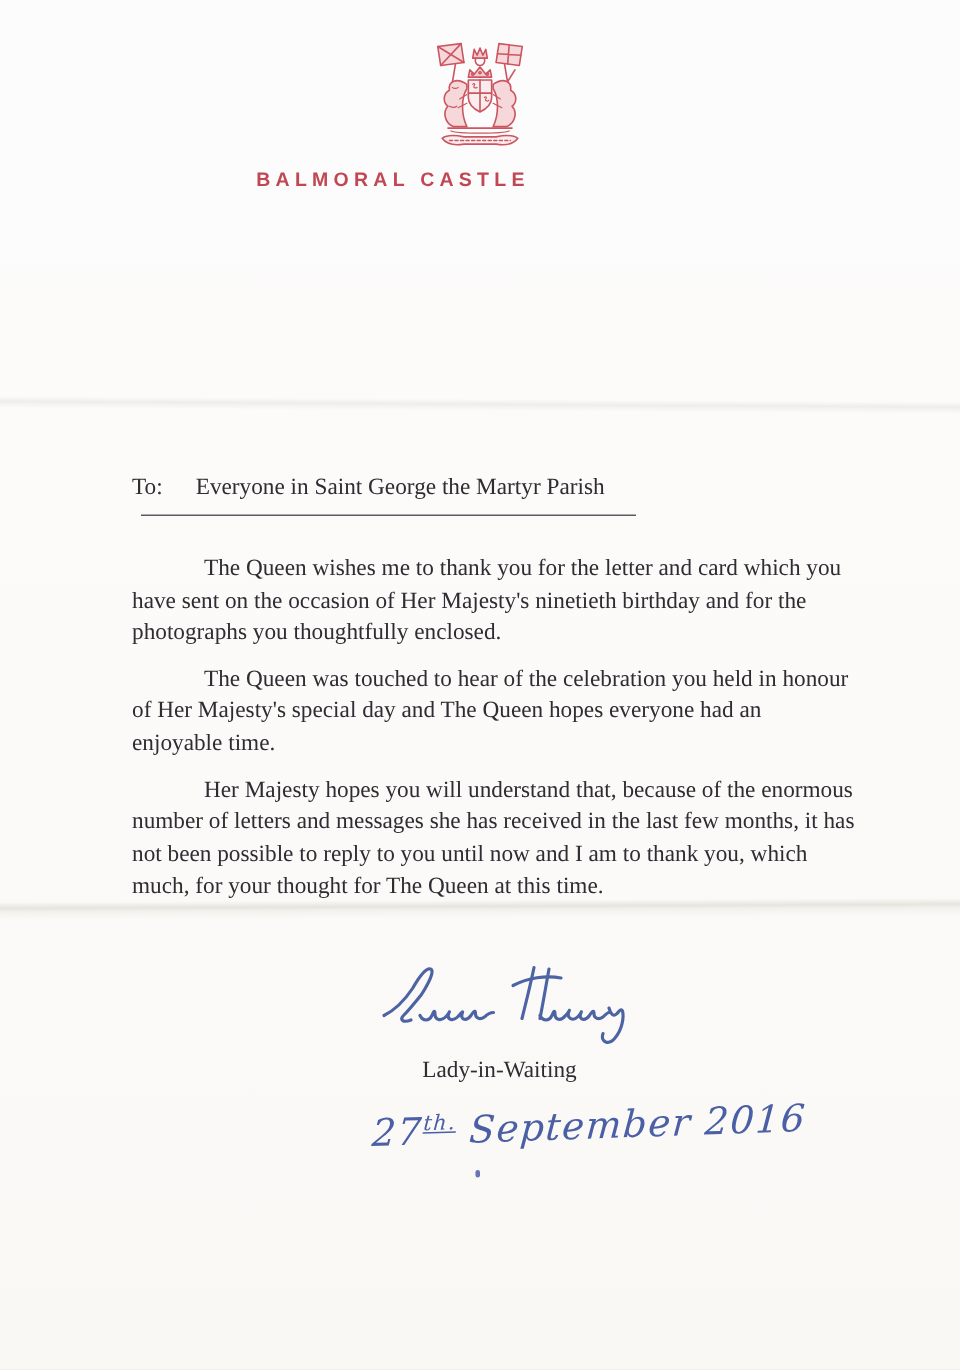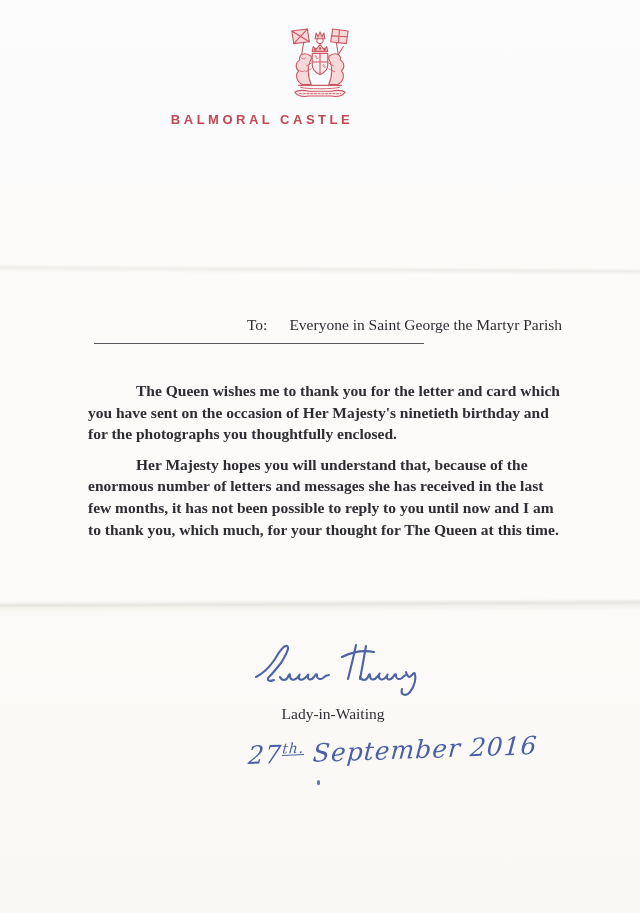--- a/index.html
+++ b/index.html
@@ -39,31 +39,30 @@
   .fold-2 {
     position: absolute; top: 600px; left: 0; width: 640px; height: 12px;
     background:
       linear-gradient(180deg, rgba(255,255,255,0) 0%, rgba(158,152,132,0.22) 35%, rgba(196,190,168,0.14) 55%, rgba(255,255,255,0) 100%);
     transform: rotate(-0.25deg);
   }
   
   .to-block {
     position: absolute; top: 316px; left: 88px; width: 474px;
     font-size: 15.5px;
-    text-align: right;
   }
   .to-label { display: inline-block; margin-right: 22px; }
   .to-underline {
     border: none; border-top: 1px solid #5a5a60;
     margin: 9px 0 0 6px; width: 330px; height: 0;
   }
   
   .body-text {
-    position: absolute; top: 380px; left: 88px; width: 482px;
-    font-size: 15.5px; line-height: 21.6px; font-weight: bold;
+    position: absolute; top: 368px; left: 88px; width: 482px;
+    font-size: 15.5px; line-height: 21.6px;
   }
   .body-text p { margin: 0 0 9px 0; text-indent: 48px; }
   
   .signature-svg { position: absolute; top: 637px; left: 252px; width: 208px; height: 62px; }
   .sr-only {
     position: absolute; width: 1px; height: 1px;
     overflow: hidden; clip: rect(0 0 0 0); white-space: nowrap;
   }
   .role-label {
     position: absolute; top: 705px; left: 13px; width: 640px;
@@ -134,20 +133,21 @@
   <div class="fold-1"></div>
   <div class="fold-2"></div>
 
   <div class="to-block">
     <span class="to-label">To:</span><span>Everyone in Saint George the Martyr Parish</span>
     <hr class="to-underline">
   </div>
 
   <div class="body-text">
     <p>The Queen wishes me to thank you for the letter and card which you have sent on the occasion of Her Majesty's ninetieth birthday and for the photographs you thoughtfully enclosed.</p>
+    <p>The Queen was touched to hear of the celebration you held in honour of Her Majesty's special day and The Queen hopes everyone had an enjoyable time.</p>
     <p>Her Majesty hopes you will understand that, because of the enormous number of letters and messages she has received in the last few months, it has not been possible to reply to you until now and I am to thank you, which much, for your thought for The Queen at this time.</p>
   </div>
 
   <svg class="signature-svg" viewBox="0 0 208 62" fill="none" stroke="#4c63a4" stroke-width="2.1" stroke-linecap="round" stroke-linejoin="round">
 
     <path d="M4,40 C10,37 17,31 23,22 C27,15 32,8 35,9 C38,10 34,18 29,26 C25,31 20,37 17,40 C14,43 17,45 22,43"></path>
     <path d="M28,40 C30,44 34,44 36,40 C37,37 38,36 38,39 C38,43 42,44 45,41 C48,38 48,36 47,39 C46,43 50,44 53,41 C56,38 57,36 56,39 C55,43 59,44 62,40 C64,37 65,36 65,39 C65,42 68,43 71,41 C73,39 75,38 77,38"></path>
 
     <path d="M104,8 C102,18 99,30 96,42"></path>
     <path d="M114,9 C112,20 110,32 108,42"></path>

